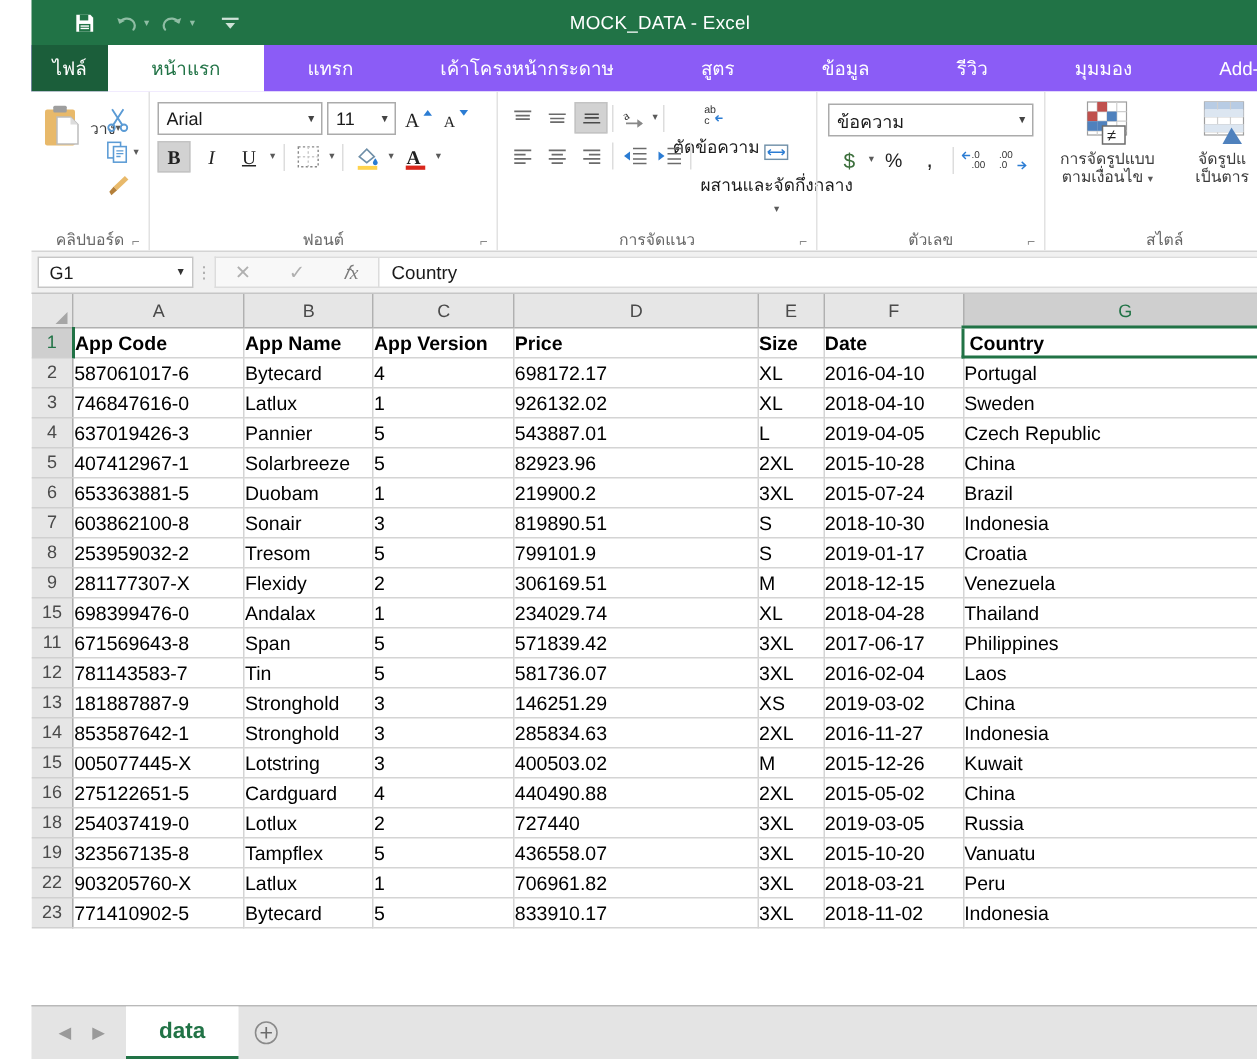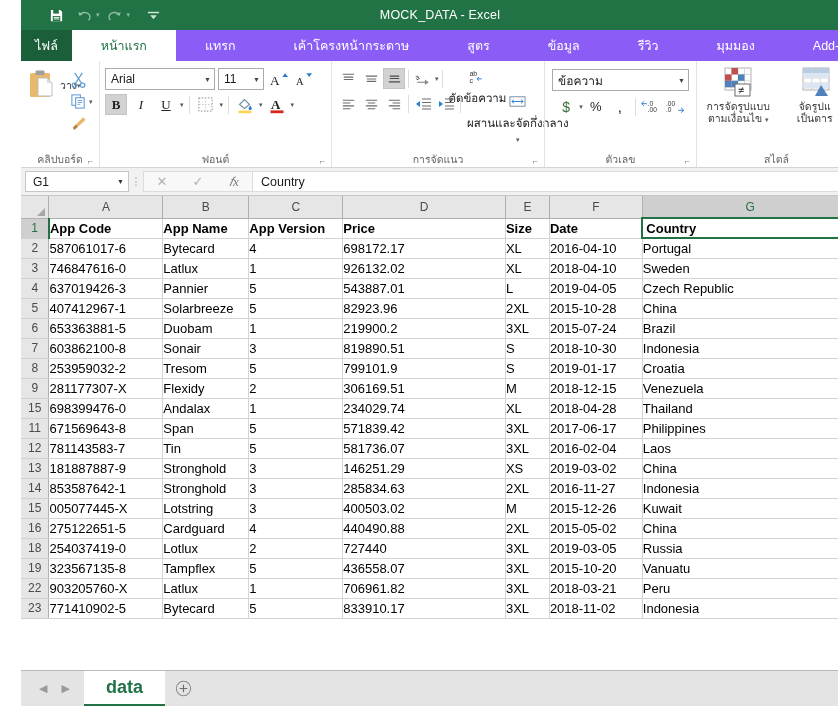--- a/index.html
+++ b/index.html
@@ -172,21 +172,21 @@
   
   .tabbar {
     position: absolute; left: 0; bottom: 0; width: 838px; height: 36px;
     background: #e4e4e4; border-top: 1px solid #b9b9b9;
     display: flex; align-items: stretch; padding-left: 8px;
   }
   .navarrows { display: flex; align-items: center; gap: 14px; padding: 0 14px 0 10px; }
   .nav-a { font-size: 11px; color: #9a9a9a; }
   .sheettab {
     display: flex; align-items: center; padding: 0 22px;
-    background: #ffffff; color: #217346; font-size: 18px; font-weight: bold;
+    background: #ffffff; color: #217346; font-size: 15px; font-weight: bold;
     border-bottom: 2px solid #217346;
   }
   .addsheet {
     display: flex; align-items: center; justify-content: center; width: 38px;
     color: #6b6b6b; font-size: 15px;
   }
   .tab-grip { margin-left: auto; display:flex; align-items:center; padding-right: 12px; }
 
   svg { display: block; }
 </style>

